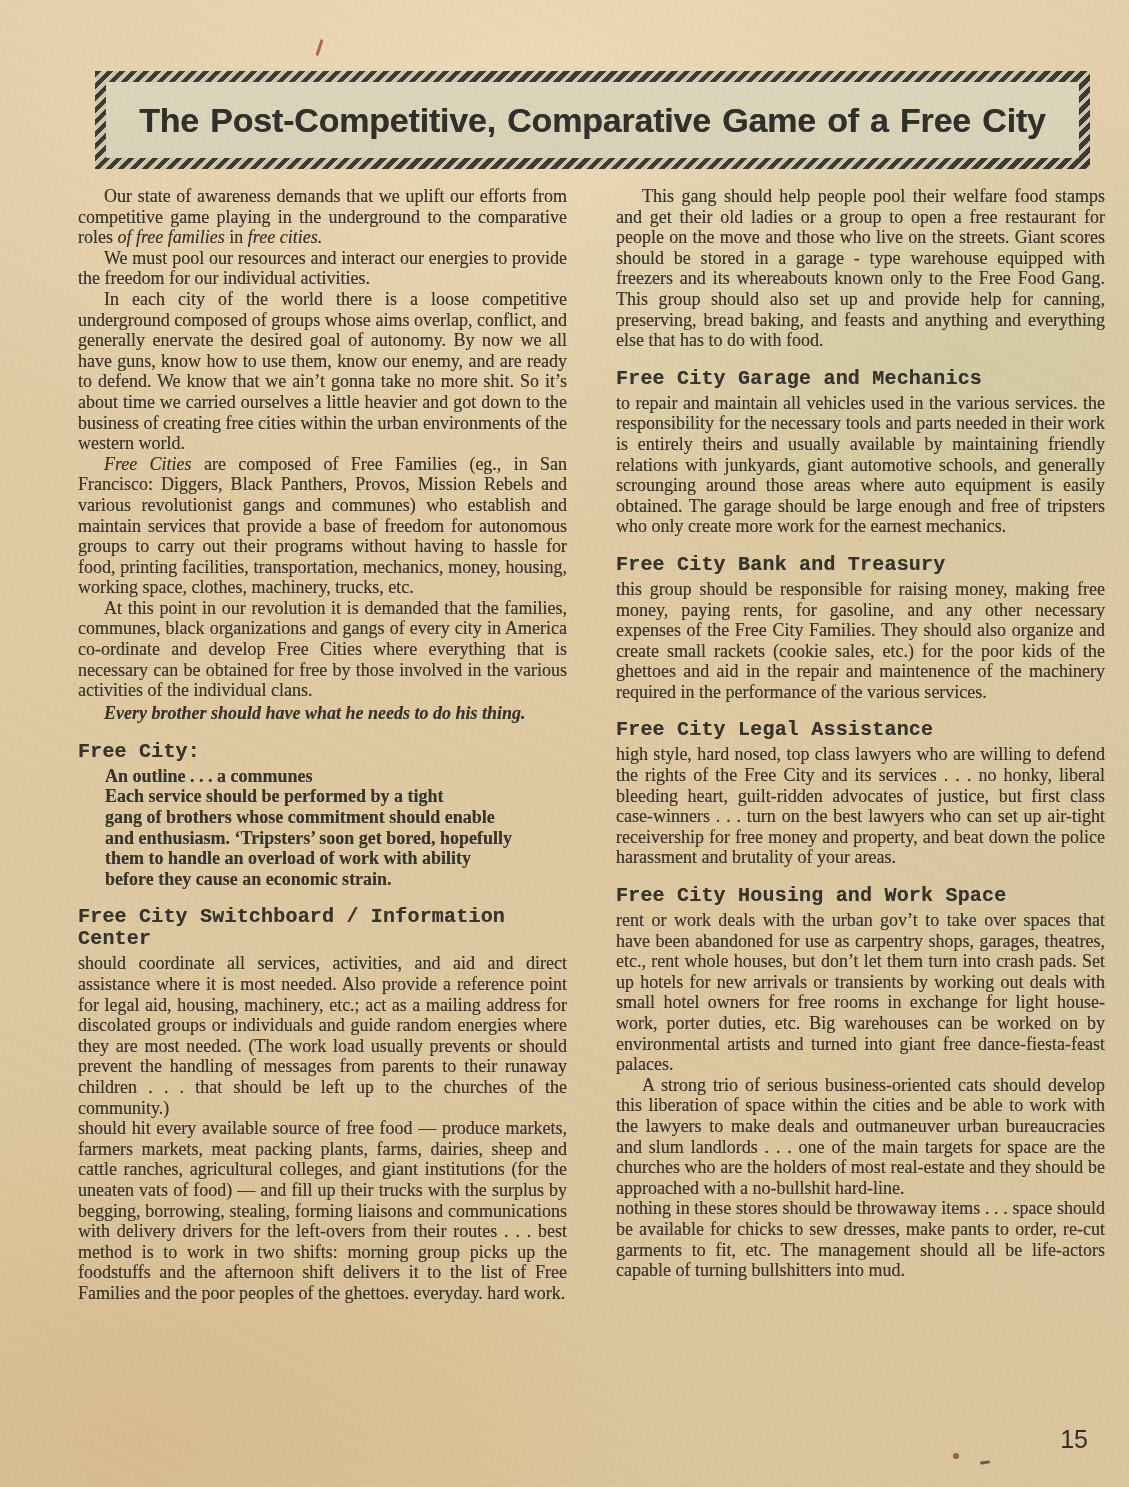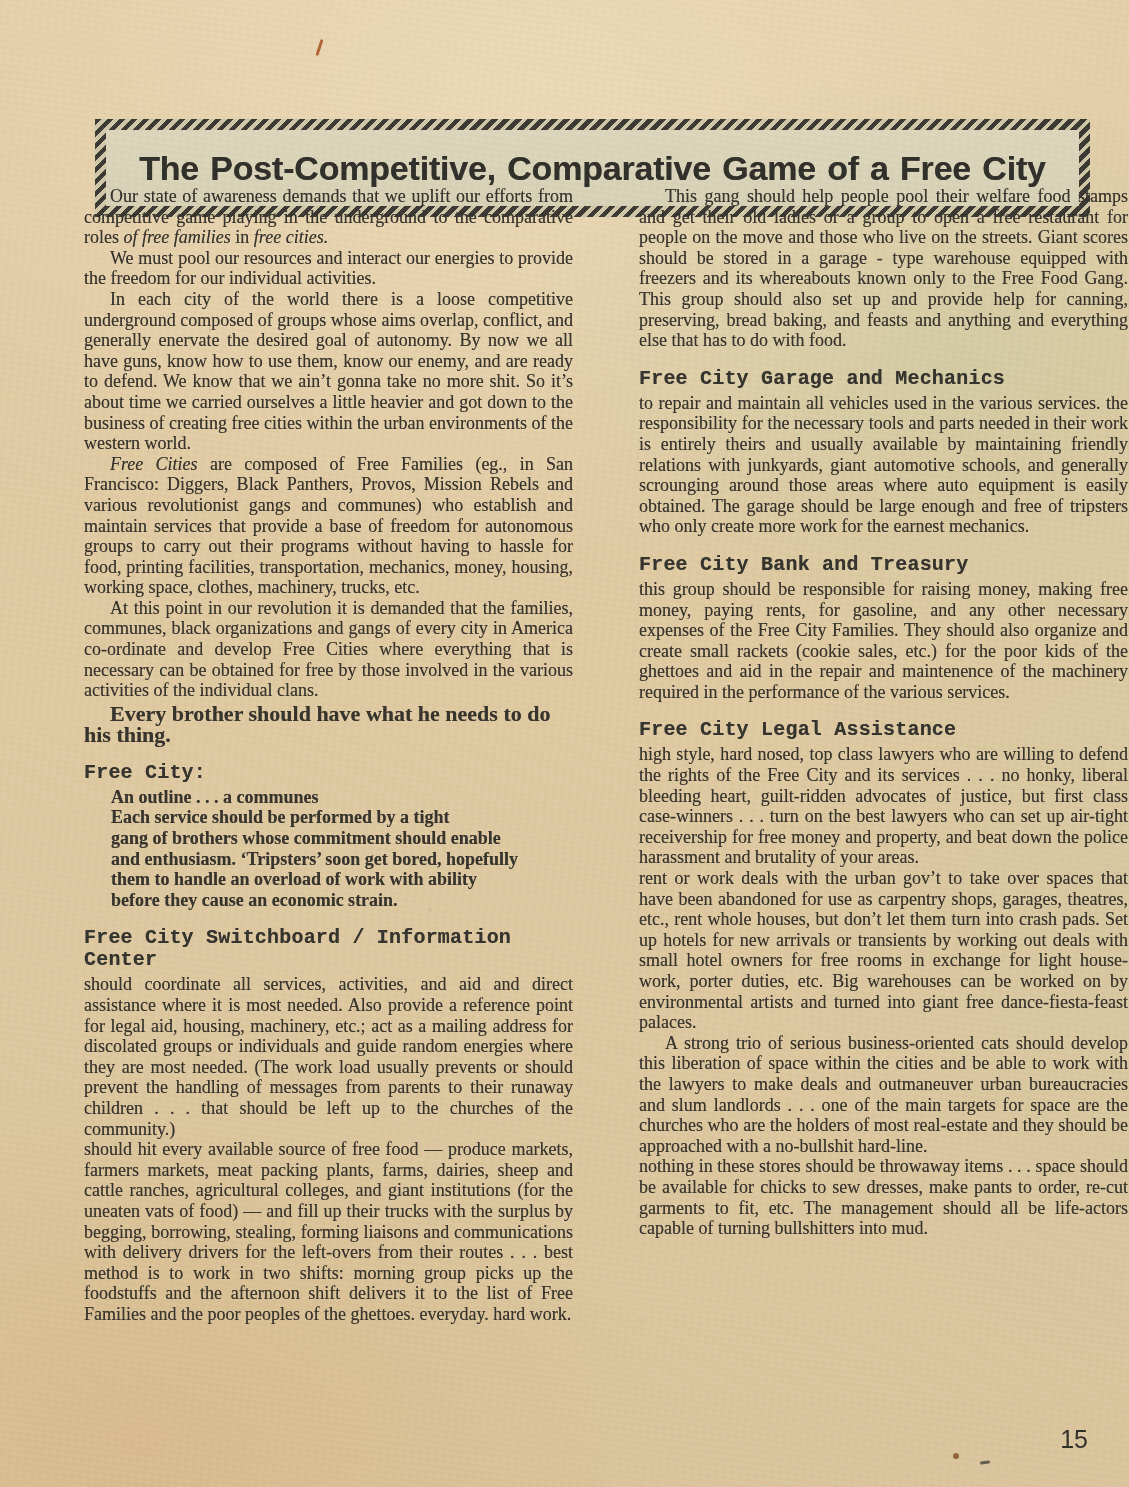--- a/index.html
+++ b/index.html
@@ -36,36 +36,35 @@
     position:absolute;left:318px;top:39px;width:3px;height:17px;
     background:#a8511f;border-radius:2px;transform:rotate(18deg);opacity:.85;
   }
   .speck1{position:absolute;left:953px;top:1453px;width:6px;height:6px;border-radius:50%;background:#7a4a20;opacity:.8;}
   .speck2{position:absolute;left:980px;top:1461px;width:10px;height:3px;border-radius:2px;background:#46423b;transform:rotate(-8deg);opacity:.8;}
 
   .banner{
     position:absolute;left:95px;top:71px;width:995px;height:98px;
     box-sizing:border-box;padding:11px;
     background:repeating-linear-gradient(135deg,#3a3833 0 4.5px,#cfc7a7 4.5px 8.5px);
-    margin-top:48px;
   }
   .banner-inner{
     height:100%;display:flex;align-items:center;justify-content:center;
     background:linear-gradient(180deg,#dcd6bc,#d7d2b7);
   }
   .banner-inner h1{
     margin:0;font-family:"Liberation Sans", sans-serif;font-weight:bold;
     font-size:34px;letter-spacing:-0.2px;word-spacing:2px;color:#2e2d28;
     white-space:nowrap;transform-origin:center;
     text-shadow:0 0 .5px rgba(46,45,40,.7);
   }
 
   .columns{
     position:absolute;left:84px;top:186px;width:1021px;
-    display:flex;gap:66px;
+    display:flex;gap:49px;justify-content:flex-end;
   }
   .col{width:489px;flex:0 0 489px;}
 
   .para{
     margin:0;text-align:justify;font-size:18px;line-height:20.6px;
     hyphens:auto;-webkit-hyphens:auto;color:#34312b;
     text-shadow:0 0 .4px rgba(52,49,43,.55);
   }
   .para.indent{text-indent:26px;}
   .it{font-style:italic;}
@@ -74,22 +73,22 @@
     font-family:Liberation Mono, monospace;font-weight:bold;
     font-size:20px;line-height:22px;margin:17px 0 3px 0;color:#32312c;
     letter-spacing:.2px;text-shadow:0 0 .5px rgba(50,49,44,.6);
   }
   .outline{padding-left:27px;}
   .outline-line{
     font-size:18px;line-height:20.6px;font-weight:bold;color:#34312b;
     text-shadow:0 0 .4px rgba(52,49,43,.5);
   }
   .motto{
-    margin:2px 0 10px 0;text-indent:26px;font-size:22px;line-height:21px;
-    font-weight:bold;text-align:left;
+    margin:2px 0 10px 0;text-indent:26px;font-size:18px;line-height:21px;
+    font-weight:bold;font-style:italic;text-align:left;
     text-shadow:0 0 .4px rgba(52,49,43,.5);
   }
   .pageno{
     position:absolute;right:41px;bottom:33px;
     font-family:"Liberation Sans", sans-serif;font-weight:normal;
     font-size:25px;color:#2f2e29;
   }
 </style>
 </head>
 <body>
@@ -126,20 +125,21 @@
         <p class="para"><span>should hit every available source of free food — produce markets, farmers markets, meat packing plants, farms, dairies, sheep and cattle ranches, agricultural colleges, and giant institutions (for the uneaten vats of food) — and fill up their trucks with the surplus by begging, borrowing, stealing, forming liaisons and communications with delivery drivers for the left-overs from their routes . . . best method is to work in two shifts: morning group picks up the foodstuffs and the afternoon shift delivers it to the list of Free Families and the poor peoples of the ghettoes. everyday. hard work.</span></p>
       </div>
     <div class="col" id="col-right">
         <p class="para indent"><span>This gang should help people pool their welfare food stamps and get their old ladies or a group to open a free restaurant for people on the move and those who live on the streets. Giant scores should be stored in a garage - type warehouse equipped with freezers and its whereabouts known only to the Free Food Gang. This group should also set up and provide help for canning, preserving, bread baking, and feasts and anything and everything else that has to do with food.</span></p>
         <h2 class="sec-heading">Free City Garage and Mechanics</h2>
         <p class="para"><span>to repair and maintain all vehicles used in the various services. the responsibility for the necessary tools and parts needed in their work is entirely theirs and usually available by maintaining friendly relations with junkyards, giant automotive schools, and generally scrounging around those areas where auto equipment is easily obtained. The garage should be large enough and free of tripsters who only create more work for the earnest mechanics.</span></p>
         <h2 class="sec-heading">Free City Bank and Treasury</h2>
         <p class="para"><span>this group should be responsible for raising money, making free money, paying rents, for gasoline, and any other necessary expenses of the Free City Families. They should also organize and create small rackets (cookie sales, etc.) for the poor kids of the ghettoes and aid in the repair and maintenence of the machinery required in the performance of the various services.</span></p>
         <h2 class="sec-heading">Free City Legal Assistance</h2>
         <p class="para"><span>high style, hard nosed, top class lawyers who are willing to defend the rights of the Free City and its services . . . no honky, liberal bleeding heart, guilt-ridden advocates of justice, but first class case-winners . . . turn on the best lawyers who can set up air-tight receivership for free money and property, and beat down the police harassment and brutality of your areas.</span></p>
+        <h2 class="sec-heading">Free City Housing and Work Space</h2>
         <p class="para"><span>rent or work deals with the urban gov’t to take over spaces that have been abandoned for use as carpentry shops, garages, theatres, etc., rent whole houses, but don’t let them turn into crash pads. Set up hotels for new arrivals or transients by working out deals with small hotel owners for free rooms in exchange for light house-work, porter duties, etc. Big warehouses can be worked on by environmental artists and turned into giant free dance-fiesta-feast palaces.</span></p>
         <p class="para indent"><span>A strong trio of serious business-oriented cats should develop this liberation of space within the cities and be able to work with the lawyers to make deals and outmaneuver urban bureaucracies and slum landlords . . . one of the main targets for space are the churches who are the holders of most real-estate and they should be approached with a no-bullshit hard-line.</span></p>
         <p class="para"><span>nothing in these stores should be throwaway items . . . space should be available for chicks to sew dresses, make pants to order, re-cut garments to fit, etc. The management should all be life-actors capable of turning bullshitters into mud.</span></p>
       </div>
   </div>
 
   <div class="pageno">15</div>
 
   <div class="speck1"></div>
   <div class="speck2"></div>

